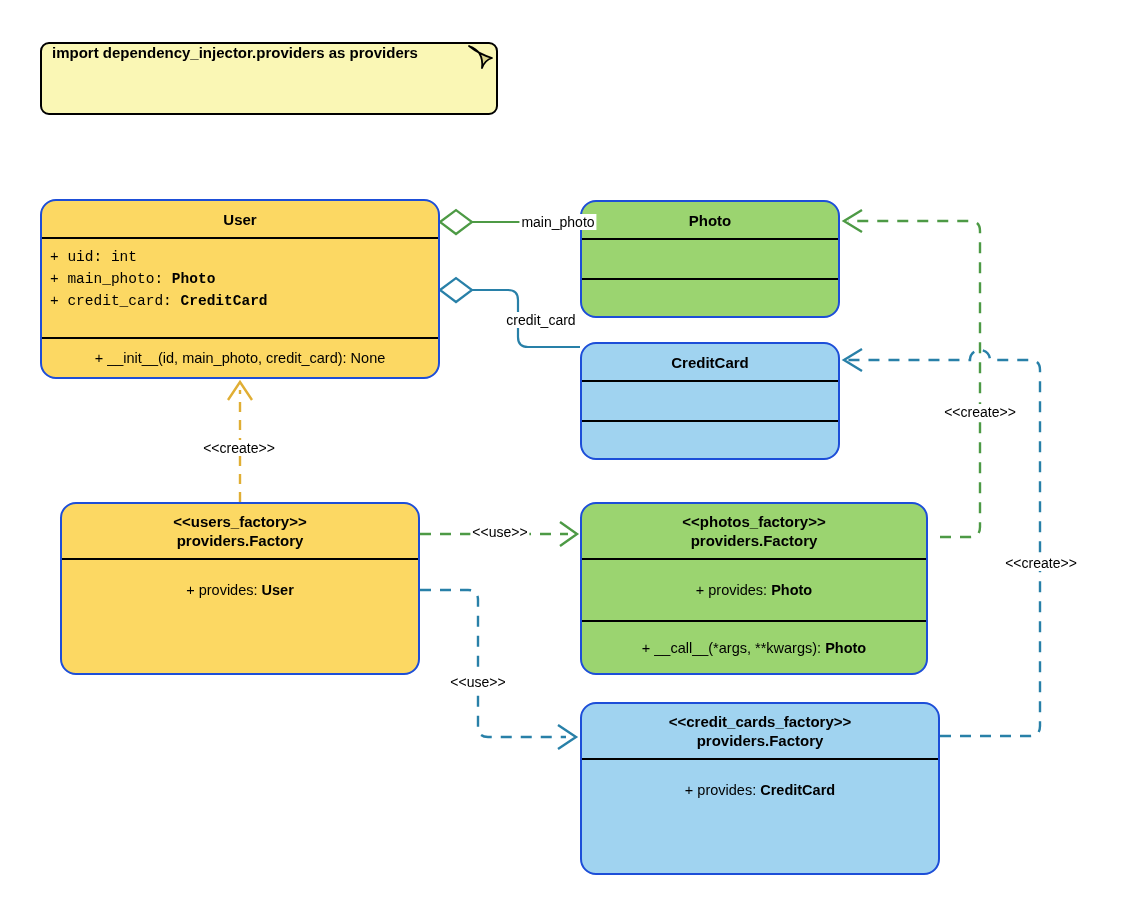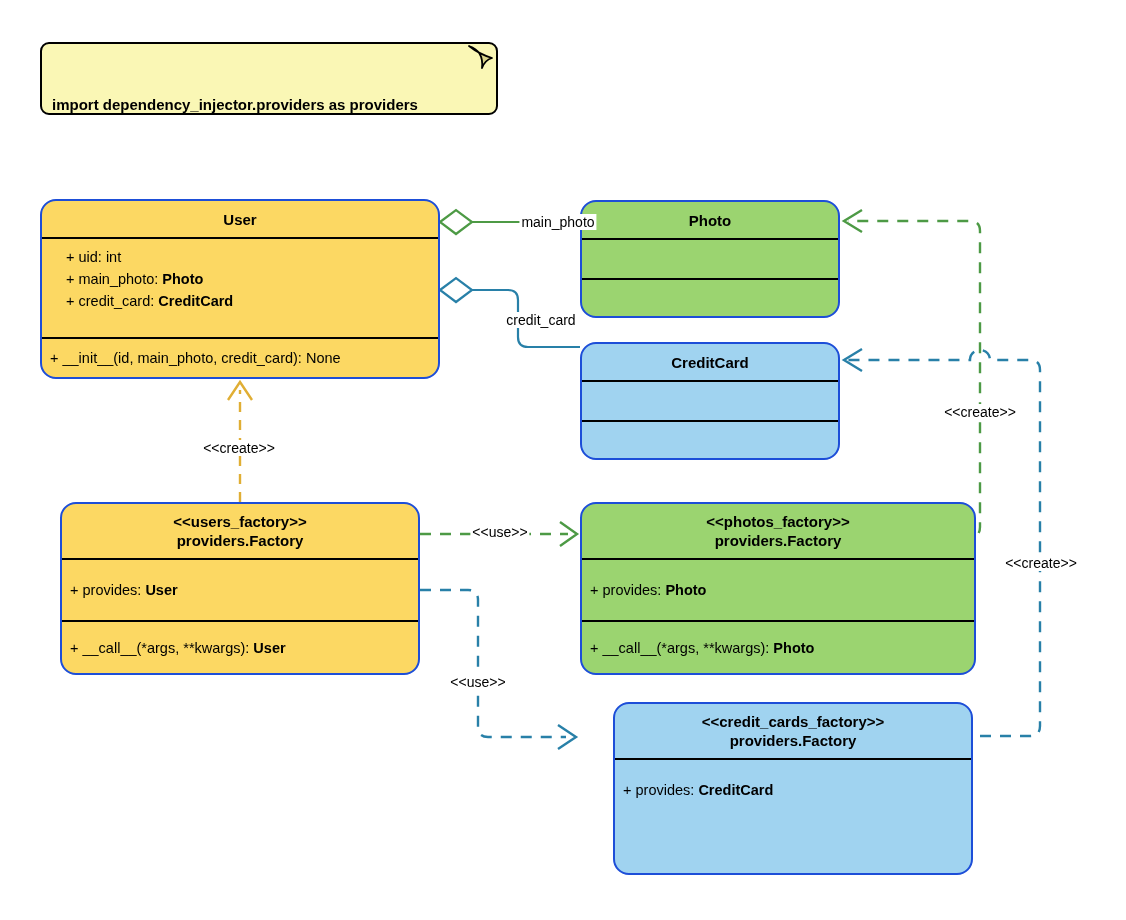--- a/index.html
+++ b/index.html
@@ -16,29 +16,29 @@
   }
   .cls.yellow { background:#FCD863; }
   .cls.green  { background:#9BD470; }
   .cls.blue   { background:#A0D3F0; }
 
   .cls-title {
     display:flex; flex-direction:column; align-items:center; justify-content:center;
     font-weight:bold; font-size:15px; line-height:19px; text-align:center;
   }
   .cls-sec { border-top:2px solid #000; }
-  .attrs-multi { padding:7px 8px 0 24px; }
-  .sec-center { display:flex; align-items:center; padding:0 8px; }
+  .attrs-multi { padding:7px 8px 0 8px;font-family:Liberation Mono, monospace; }
+  .sec-center { display:flex; align-items:center; padding:0 8px;justify-content:center; }
   .member { font-size:14.5px; line-height:22px; white-space:nowrap; }
   .member b { font-weight:bold; }
 
   .note {
     position:absolute; left:40px; top:42px; width:458px; height:73px;
     background:#FAF7B5; border:2px solid #000; border-radius:9px;
-    z-index:1; display:flex; align-items:flex-end;
+    z-index:1; display:flex; align-items:flex-start;
   }
   .note-text { font-weight:bold; font-size:15px; padding-left:10px; white-space:nowrap; }
   .fold { position:absolute; top:0px; right:0px; }
 
   .edge-label {
     position:absolute; transform:translate(-50%,-50%);
     background:#ffffff; font-size:14px; line-height:16px;
     padding:0 2px; white-space:nowrap; z-index:2;
   }
 </style>
@@ -117,39 +117,36 @@
   </div>
 
   <div class="cls yellow" style="left:60px; top:502px; width:360px; height:173px; grid-template-rows:54px 62px 1fr;">
     <div class="cls-title">
       <span>&lt;&lt;users_factory&gt;&gt;</span>
       <span>providers.Factory</span>
     </div>
     <div class="cls-sec sec-center">
       <div class="member"><span>+ provides: </span><b>User</b></div>
     </div>
-    <div class="cls-sec sec-center">
-      <div class="member"><span>+ __call__(*args, **kwargs): </span><b>User</b></div>
-    </div>
   </div>
 
-  <div class="cls green" style="left:580px; top:502px; width:396px; height:173px; grid-template-rows:54px 62px 1fr;">
+  <div class="cls green" style="left:580px; top:502px; width:348px; height:173px; grid-template-rows:54px 62px 1fr;">
     <div class="cls-title">
       <span>&lt;&lt;photos_factory&gt;&gt;</span>
       <span>providers.Factory</span>
     </div>
     <div class="cls-sec sec-center">
       <div class="member"><span>+ provides: </span><b>Photo</b></div>
     </div>
     <div class="cls-sec sec-center">
       <div class="member"><span>+ __call__(*args, **kwargs): </span><b>Photo</b></div>
     </div>
   </div>
 
-  <div class="cls blue" style="left:580px; top:702px; width:360px; height:173px; grid-template-rows:54px 62px 1fr;margin-left:33px;">
+  <div class="cls blue" style="left:580px; top:702px; width:360px; height:173px; grid-template-rows:54px 62px 1fr;">
     <div class="cls-title">
       <span>&lt;&lt;credit_cards_factory&gt;&gt;</span>
       <span>providers.Factory</span>
     </div>
     <div class="cls-sec sec-center">
       <div class="member"><span>+ provides: </span><b>CreditCard</b></div>
     </div>
   </div>
 
   <div class="edge-label" style="left:526px; top:222px;margin-left:32px;">main_photo</div>

